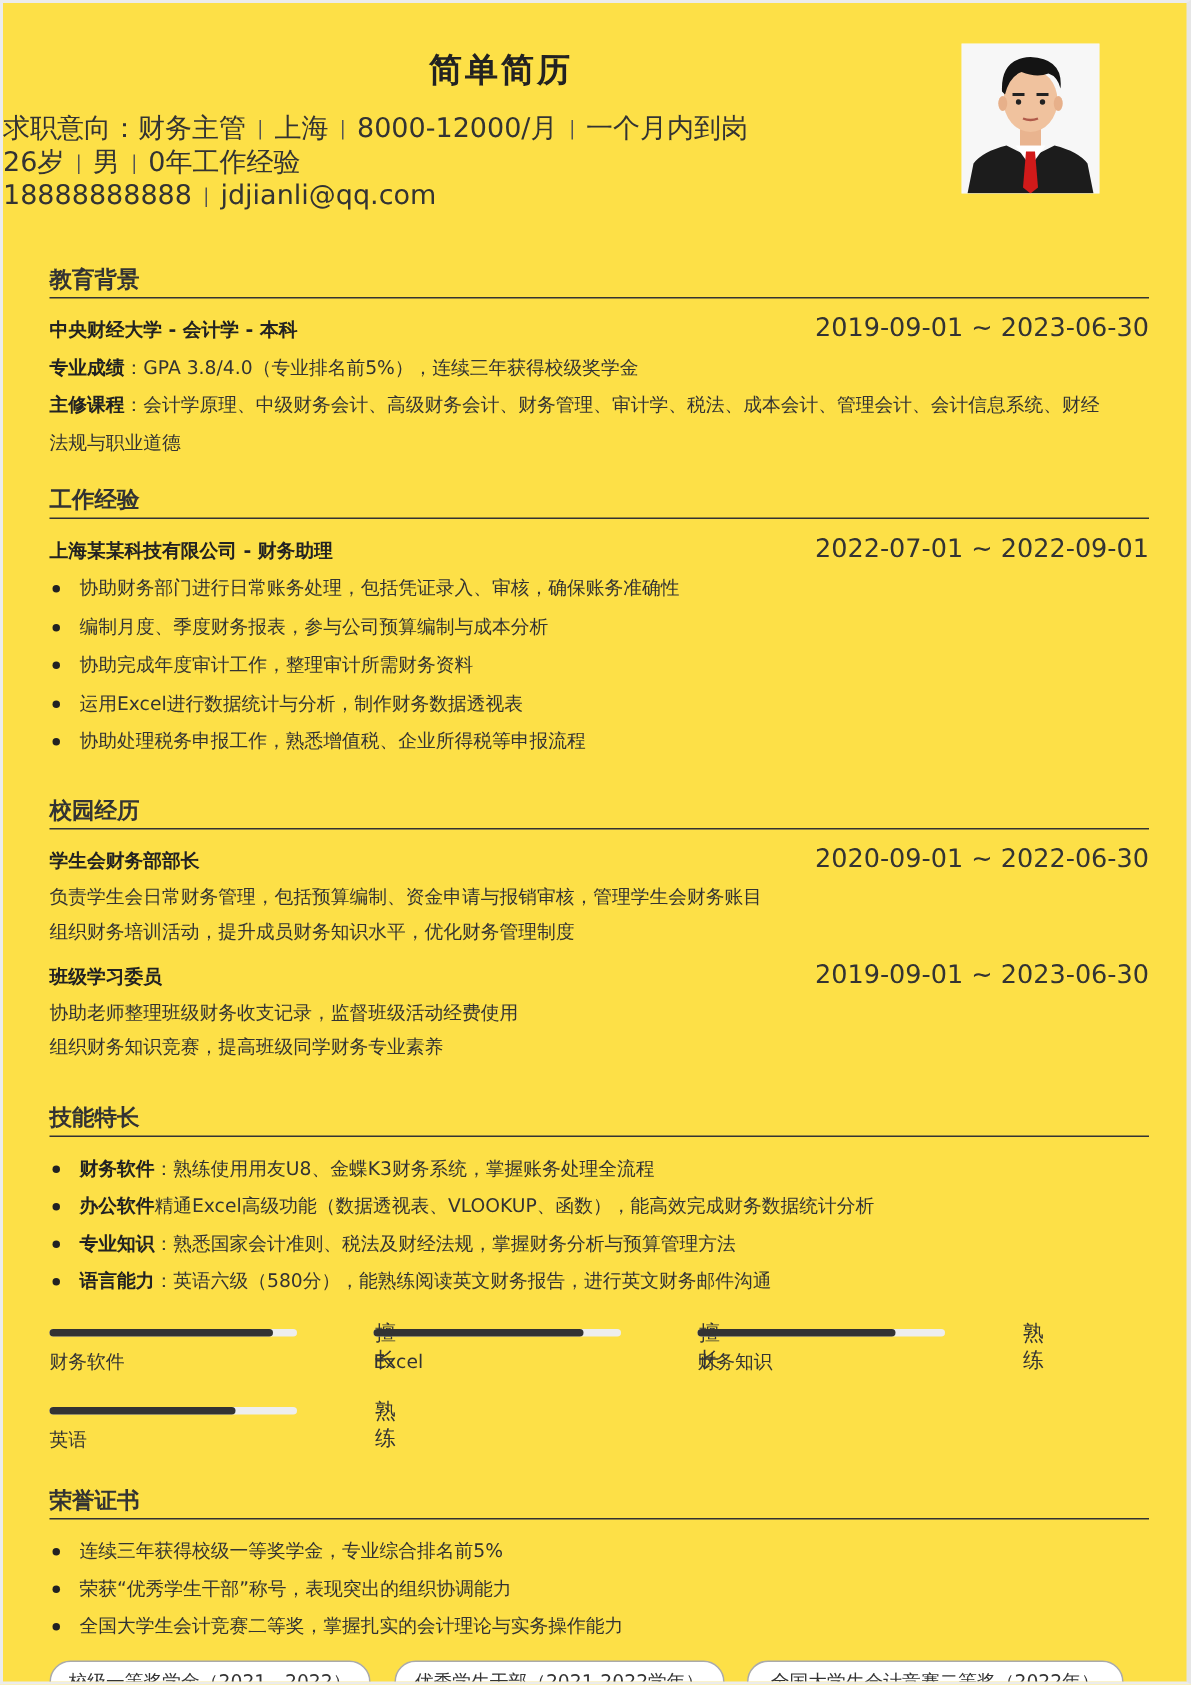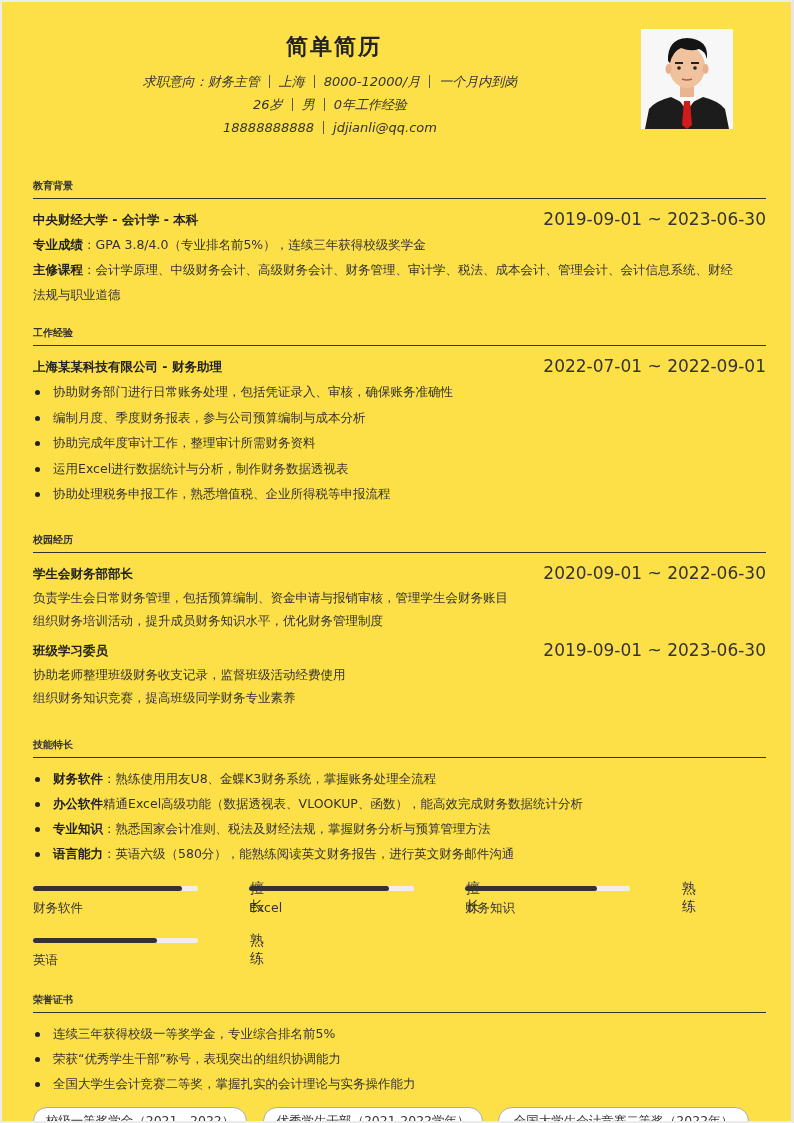--- a/index.html
+++ b/index.html
@@ -4,26 +4,26 @@
 <style>
   * { margin: 0; padding: 0; box-sizing: border-box; }
   html, body { width: 794px; height: 1123px; overflow: hidden; background: #ffffff; }
   body { font-family: "DejaVu Sans", "Liberation Sans", sans-serif; color: #333; position: relative; }
   .page {
     position: absolute; left: 0; top: 0; width: 794px; height: 1123px;
     border: 2px solid #ececec; border-right: 3px solid #e6e6e6; background: #fde047; overflow: hidden;
   }
   .header { position: absolute; left: 0; top: 0; width: 794px; height: 150px; }
   .title { position: absolute; left: 0; width: 664px; top: 30px; text-align: center; font-size: 22px; font-weight: bold; color: #222; letter-spacing: 2px; }
-  .info-line { position: absolute; left: 0; width: 656px; text-align: center; font-size: 13px; color: #333; font-style: italic; }
+  .info-line { position: absolute; left: 0; width: 656px; text-align: left; font-size: 18px; color: #333; }
   .info-line .sep { display: inline-block; width: 1px; height: 13px; background: #555; margin: 0 9px; vertical-align: -2px; }
   .line1 { top: 71px; } .line2 { top: 94px; } .line3 { top: 118px; }
   .avatar { position: absolute; left: 639px; top: 27px; width: 92px; height: 100px; background: #fafafa; overflow: hidden; }
   .section { position: absolute; left: 31px; width: 733px; }
-  .sec-title { font-size: 10px; font-weight: bold; color: #333; height: 24px; line-height: 22px; border-bottom: 1.5px solid #333; }
+  .sec-title { font-size: 15px; font-weight: bold; color: #333; height: 24px; line-height: 22px; border-bottom: 1.5px solid #333; }
   .row { position: relative; font-size: 12.5px; line-height: 25px; color: #333; }
   .row b { color: #222; text-align: center; }
   .date { position: absolute; right: 0; top: 0; font-size: 17px; color: #333; }
   .bullets .row { padding-left: 20px; }
   .bullets .row::before { content: ""; position: absolute; left: 2px; top: 11px; width: 5px; height: 5px; border-radius: 50%; background: #222; }
   .skill-bars { position: absolute; left: 31px; top: 878px; width: 733px; }
   .sb { position: absolute; width: 200px; height: 40px; }
   .sb .track { position: absolute; left: 0; top: 6px; width: 165px; height: 5px; background: #eeeeee; border-radius: 3px; }
   .sb .fill { position: absolute; left: 0; top: 0; height: 5px; background: #333; border-radius: 3px; }
   .sb .lvl { position: absolute; left: 174px; top: 0; font-size: 14px; color: #333; margin-left: 43px; }

